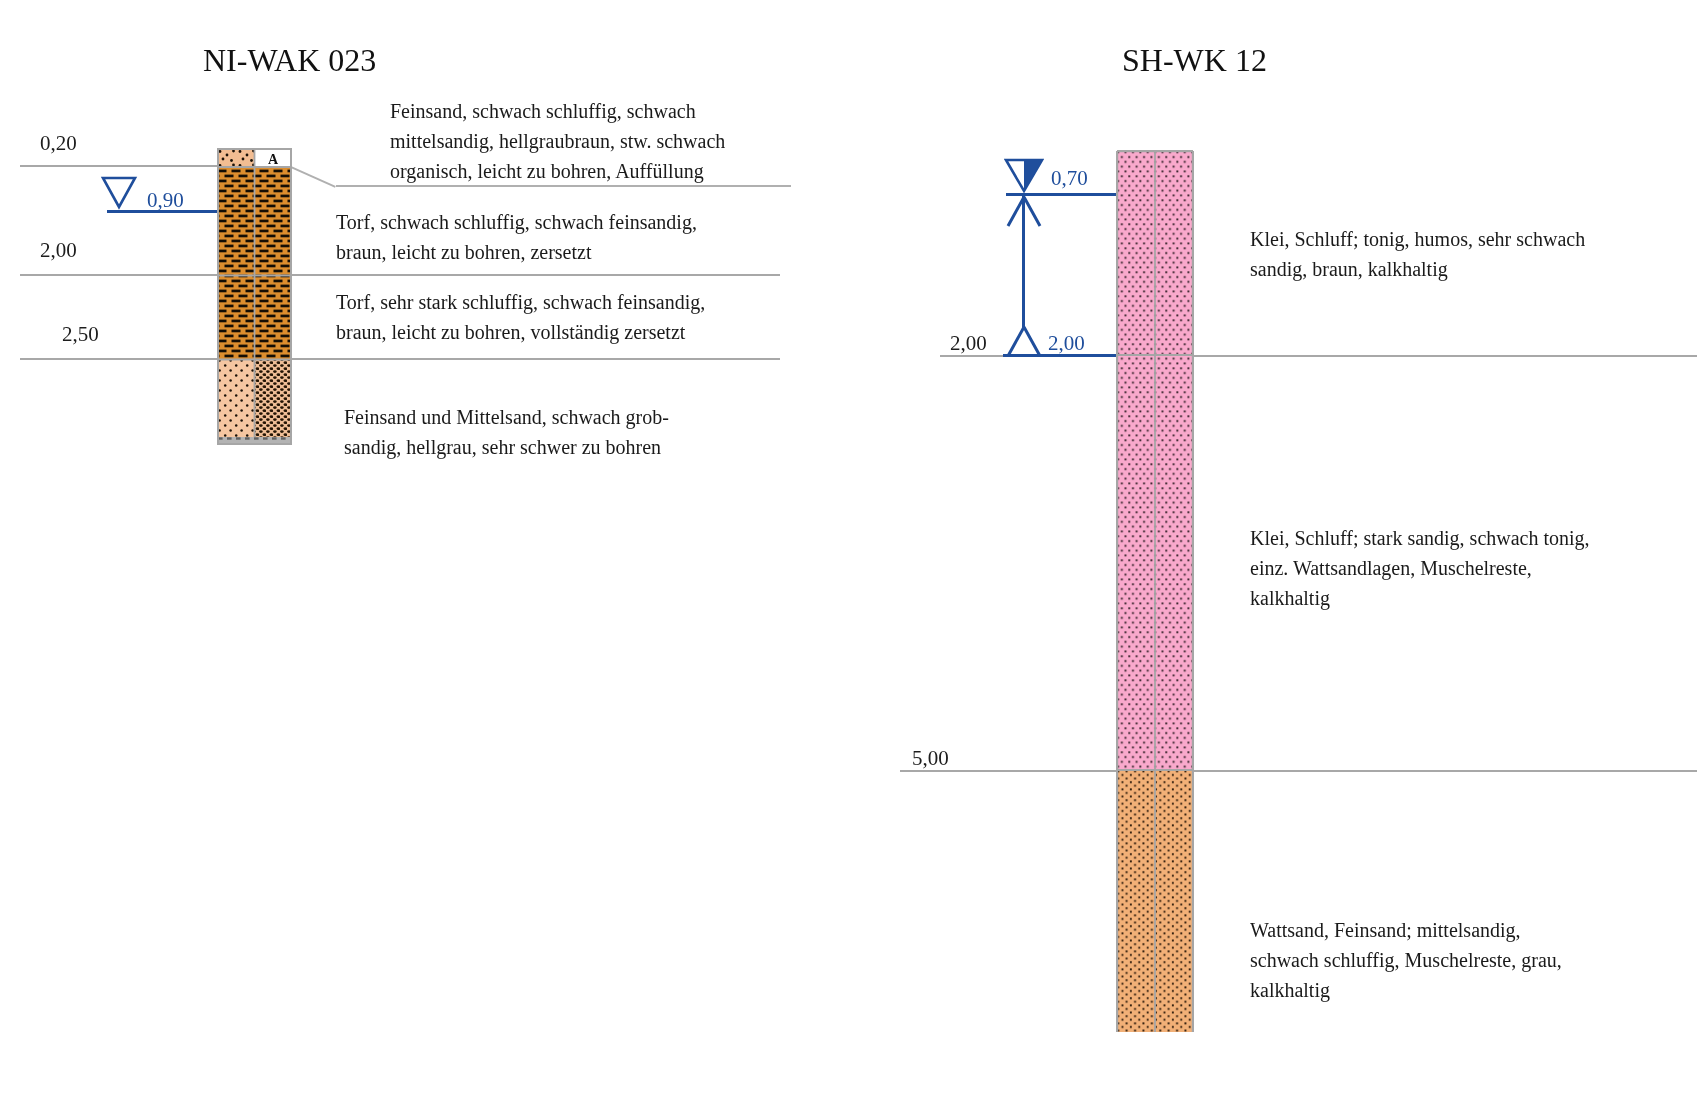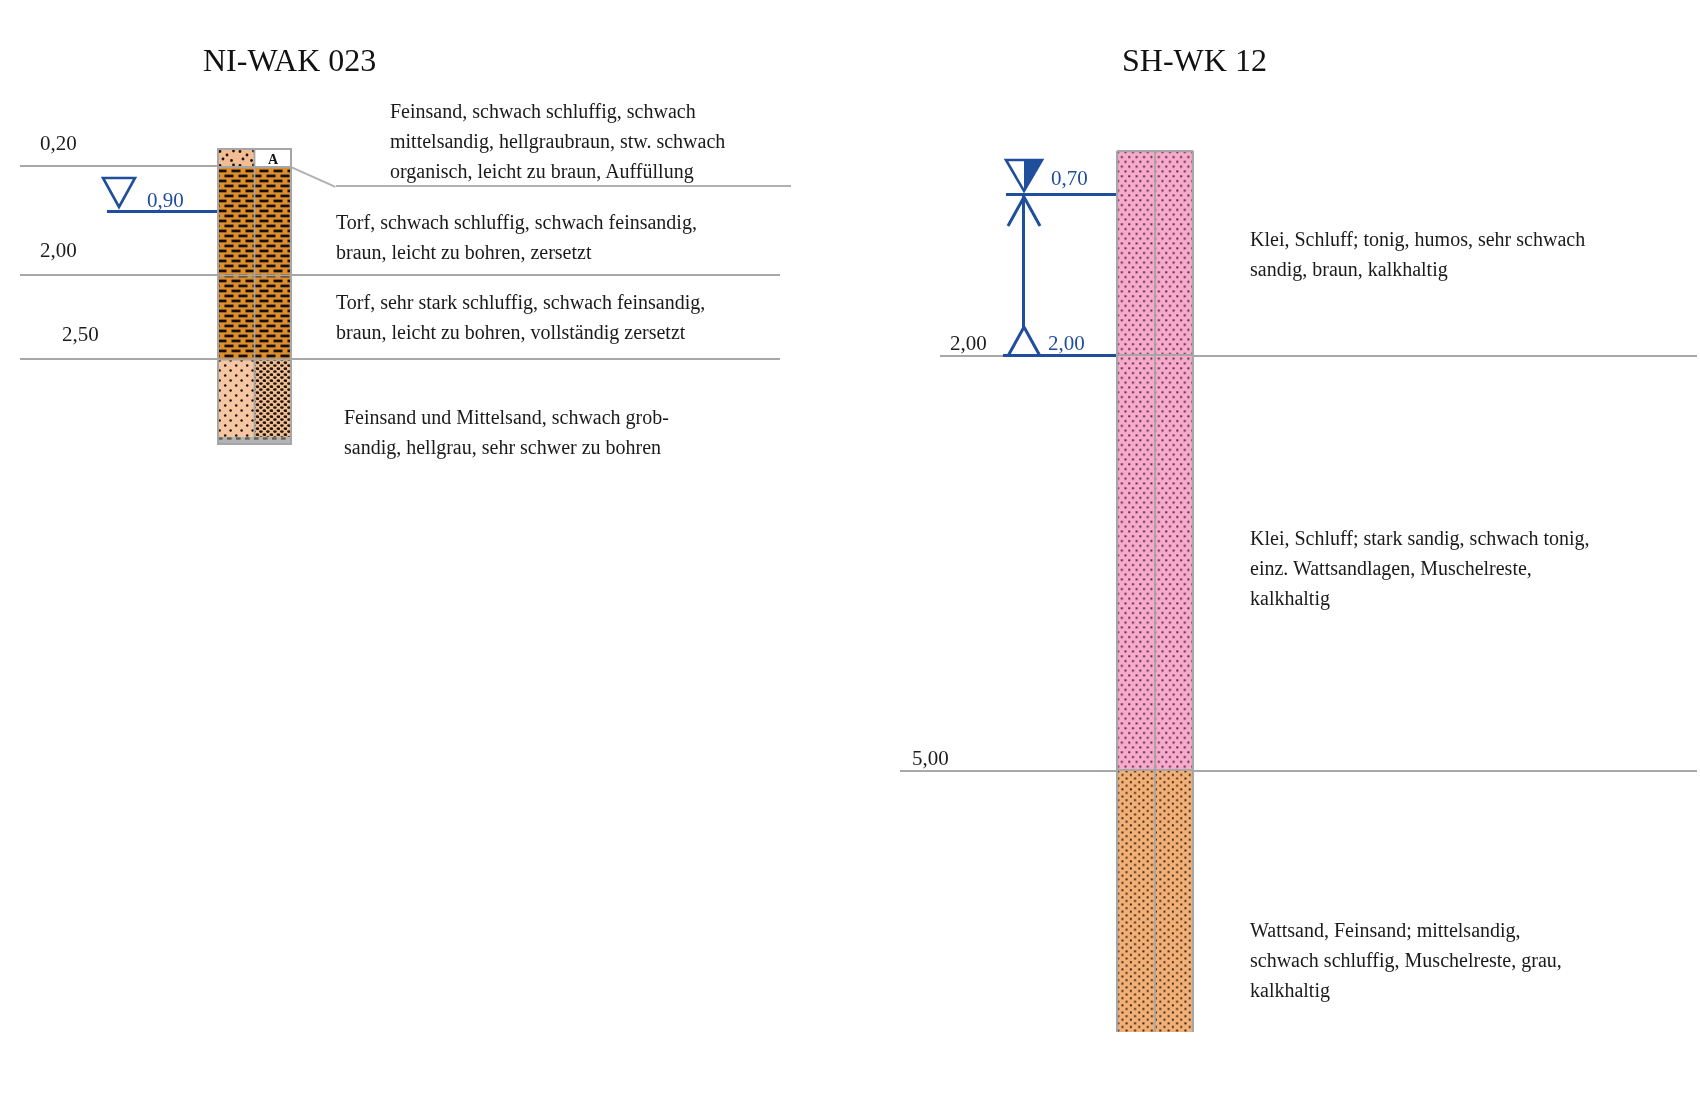--- a/index.html
+++ b/index.html
@@ -93,21 +93,21 @@
     <line x1="0" y1="19" x2="75" y2="19" stroke="#A6A6A6" stroke-width="2"></line>
     <line x1="0" y1="127.5" x2="75" y2="127.5" stroke="#A6A6A6" stroke-width="2"></line>
     <line x1="0" y1="211.5" x2="75" y2="211.5" stroke="#A6A6A6" stroke-width="2"></line>
     <line x1="37.5" y1="1" x2="37.5" y2="289" stroke="#A6A6A6" stroke-width="1.8"></line>
     <rect x="1" y="1" width="73" height="295" fill="none" stroke="#A6A6A6" stroke-width="2"></rect>
   </svg>
 
   <div class="desc" style="left:354px;top:96px;margin-left:36px;">
     <div>Feinsand, schwach schluffig, schwach</div>
     <div>mittelsandig, hellgraubraun, stw. schwach</div>
-    <div>organisch, leicht zu braun, Auffüllung</div>
+    <div>organisch, leicht zu bohren, Auffüllung</div>
   </div>
   <div class="desc" style="left:336px;top:207px;">
     <div>Torf, schwach schluffig, schwach feinsandig,</div>
     <div>braun, leicht zu bohren, zersetzt</div>
   </div>
   <div class="desc" style="left:336px;top:287px;">
     <div>Torf, sehr stark schluffig, schwach feinsandig,</div>
     <div>braun, leicht zu bohren, vollständig zersetzt</div>
   </div>
   <div class="desc" style="left:344px;top:376px;margin-top:26px;">

